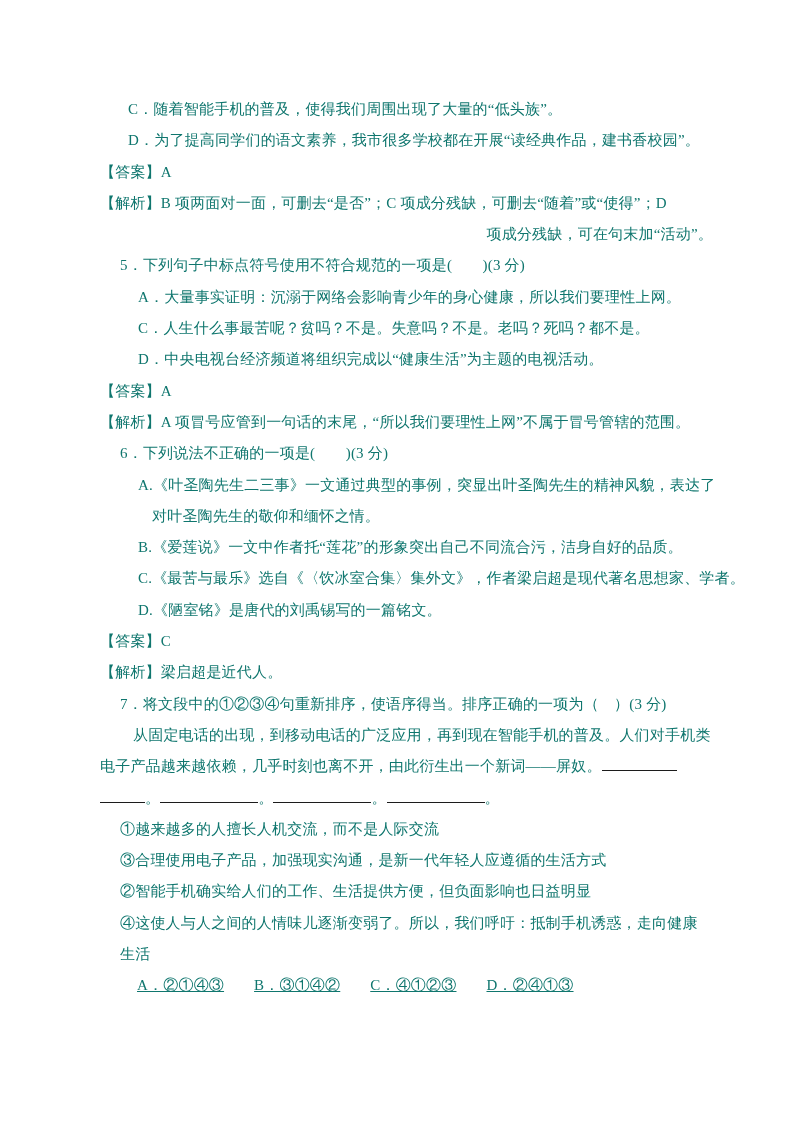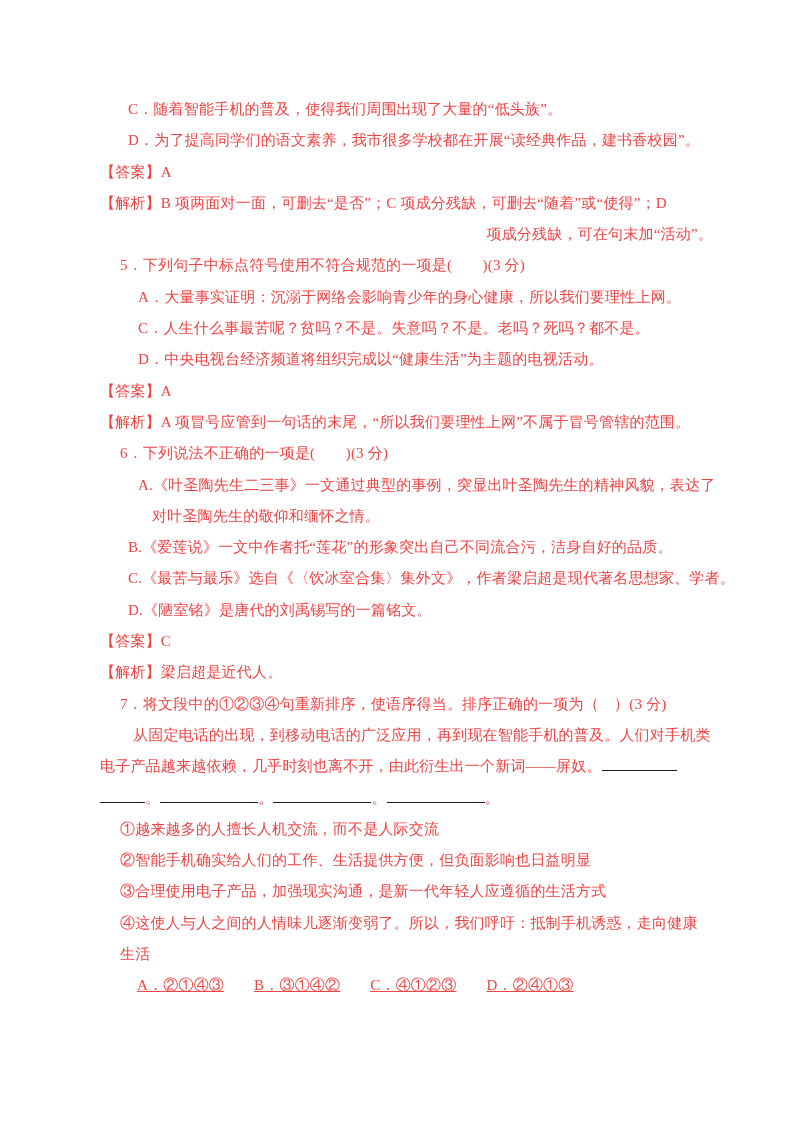--- a/index.html
+++ b/index.html
@@ -5,41 +5,41 @@
   html, body {
     margin: 0;
     padding: 0;
     background: #ffffff;
   }
   .page {
     position: relative;
     width: 793px;
     height: 1122px;
     background: #ffffff;
-    color: #ef4444;
+    color: #0f766e;
     font-family: "Liberation Serif", "DejaVu Serif", serif;
     overflow: hidden;
     box-sizing: border-box;
   }
   .content {
     padding: 94px 80px 0 100px;
   }
   .ln {
     font-size: 15px;
     line-height: 31.3px;
     height: 31.3px;
     white-space: pre;
     letter-spacing: 0.2px;
   }
   
   .ind-cont      { margin-left: 24px; text-align: right; }  
   .ind-head      { margin-left: 20px; }  
   .ind-opt4      { margin-left: 28px; }  
   .ind-opt5      { margin-left: 38px; }  
-  .ind-opt6      { margin-left: 28px; }  
+  .ind-opt6      { margin-left: 38px; }  
   .ind-opt6cont  { margin-left: 52px; }  
   .ind-parafirst { margin-left: 33px; }  
   .ind-item      { margin-left: 20px; }  
   .ind-choices   { margin-left: 37px; }  
   
   .blank {
     display: inline-block;
     height: 15px;
     border-bottom: 1px solid #1c1c1c;
     vertical-align: baseline;
@@ -75,20 +75,20 @@
     <div class="ln ind-opt6">C.《最苦与最乐》选自《〈饮冰室合集〉集外文》，作者梁启超是现代著名思想家、学者。</div>
     <div class="ln ind-opt6">D.《陋室铭》是唐代的刘禹锡写的一篇铭文。</div>
     <div class="ln">【答案】C</div>
     <div class="ln">【解析】梁启超是近代人。</div>
 
     <div class="ln ind-head">7．将文段中的①②③④句重新排序，使语序得当。排序正确的一项为（　）(3 分)</div>
     <div class="ln ind-parafirst">从固定电话的出现，到移动电话的广泛应用，再到现在智能手机的普及。人们对手机类</div>
     <div class="ln"><span>电子产品越来越依赖，几乎时刻也离不开，由此衍生出一个新词——屏奴。</span><span class="blank blank-mid"></span></div>
     <div class="ln"><span class="blank blank-short"></span><span>。</span><span class="blank blank-long"></span><span>。</span><span class="blank blank-long"></span><span>。</span><span class="blank blank-long"></span><span>。</span></div>
     <div class="ln ind-item">①越来越多的人擅长人机交流，而不是人际交流</div>
+    <div class="ln ind-item">③合理使用电子产品，加强现实沟通，是新一代年轻人应遵循的生活方式</div>
     <div class="ln ind-item">②智能手机确实给人们的工作、生活提供方便，但负面影响也日益明显</div>
-    <div class="ln ind-item">③合理使用电子产品，加强现实沟通，是新一代年轻人应遵循的生活方式</div>
     <div class="ln ind-item">④这使人与人之间的人情味儿逐渐变弱了。所以，我们呼吁：抵制手机诱惑，走向健康</div>
     <div class="ln ind-item">生活</div>
     <div class="ln ind-choices"><span class="choice">A．②①④③</span><span class="choice">B．③①④②</span><span class="choice">C．④①②③</span><span class="choice">D．②④①③</span></div>
 
   </div>
 </div>
 
 </body></html>

